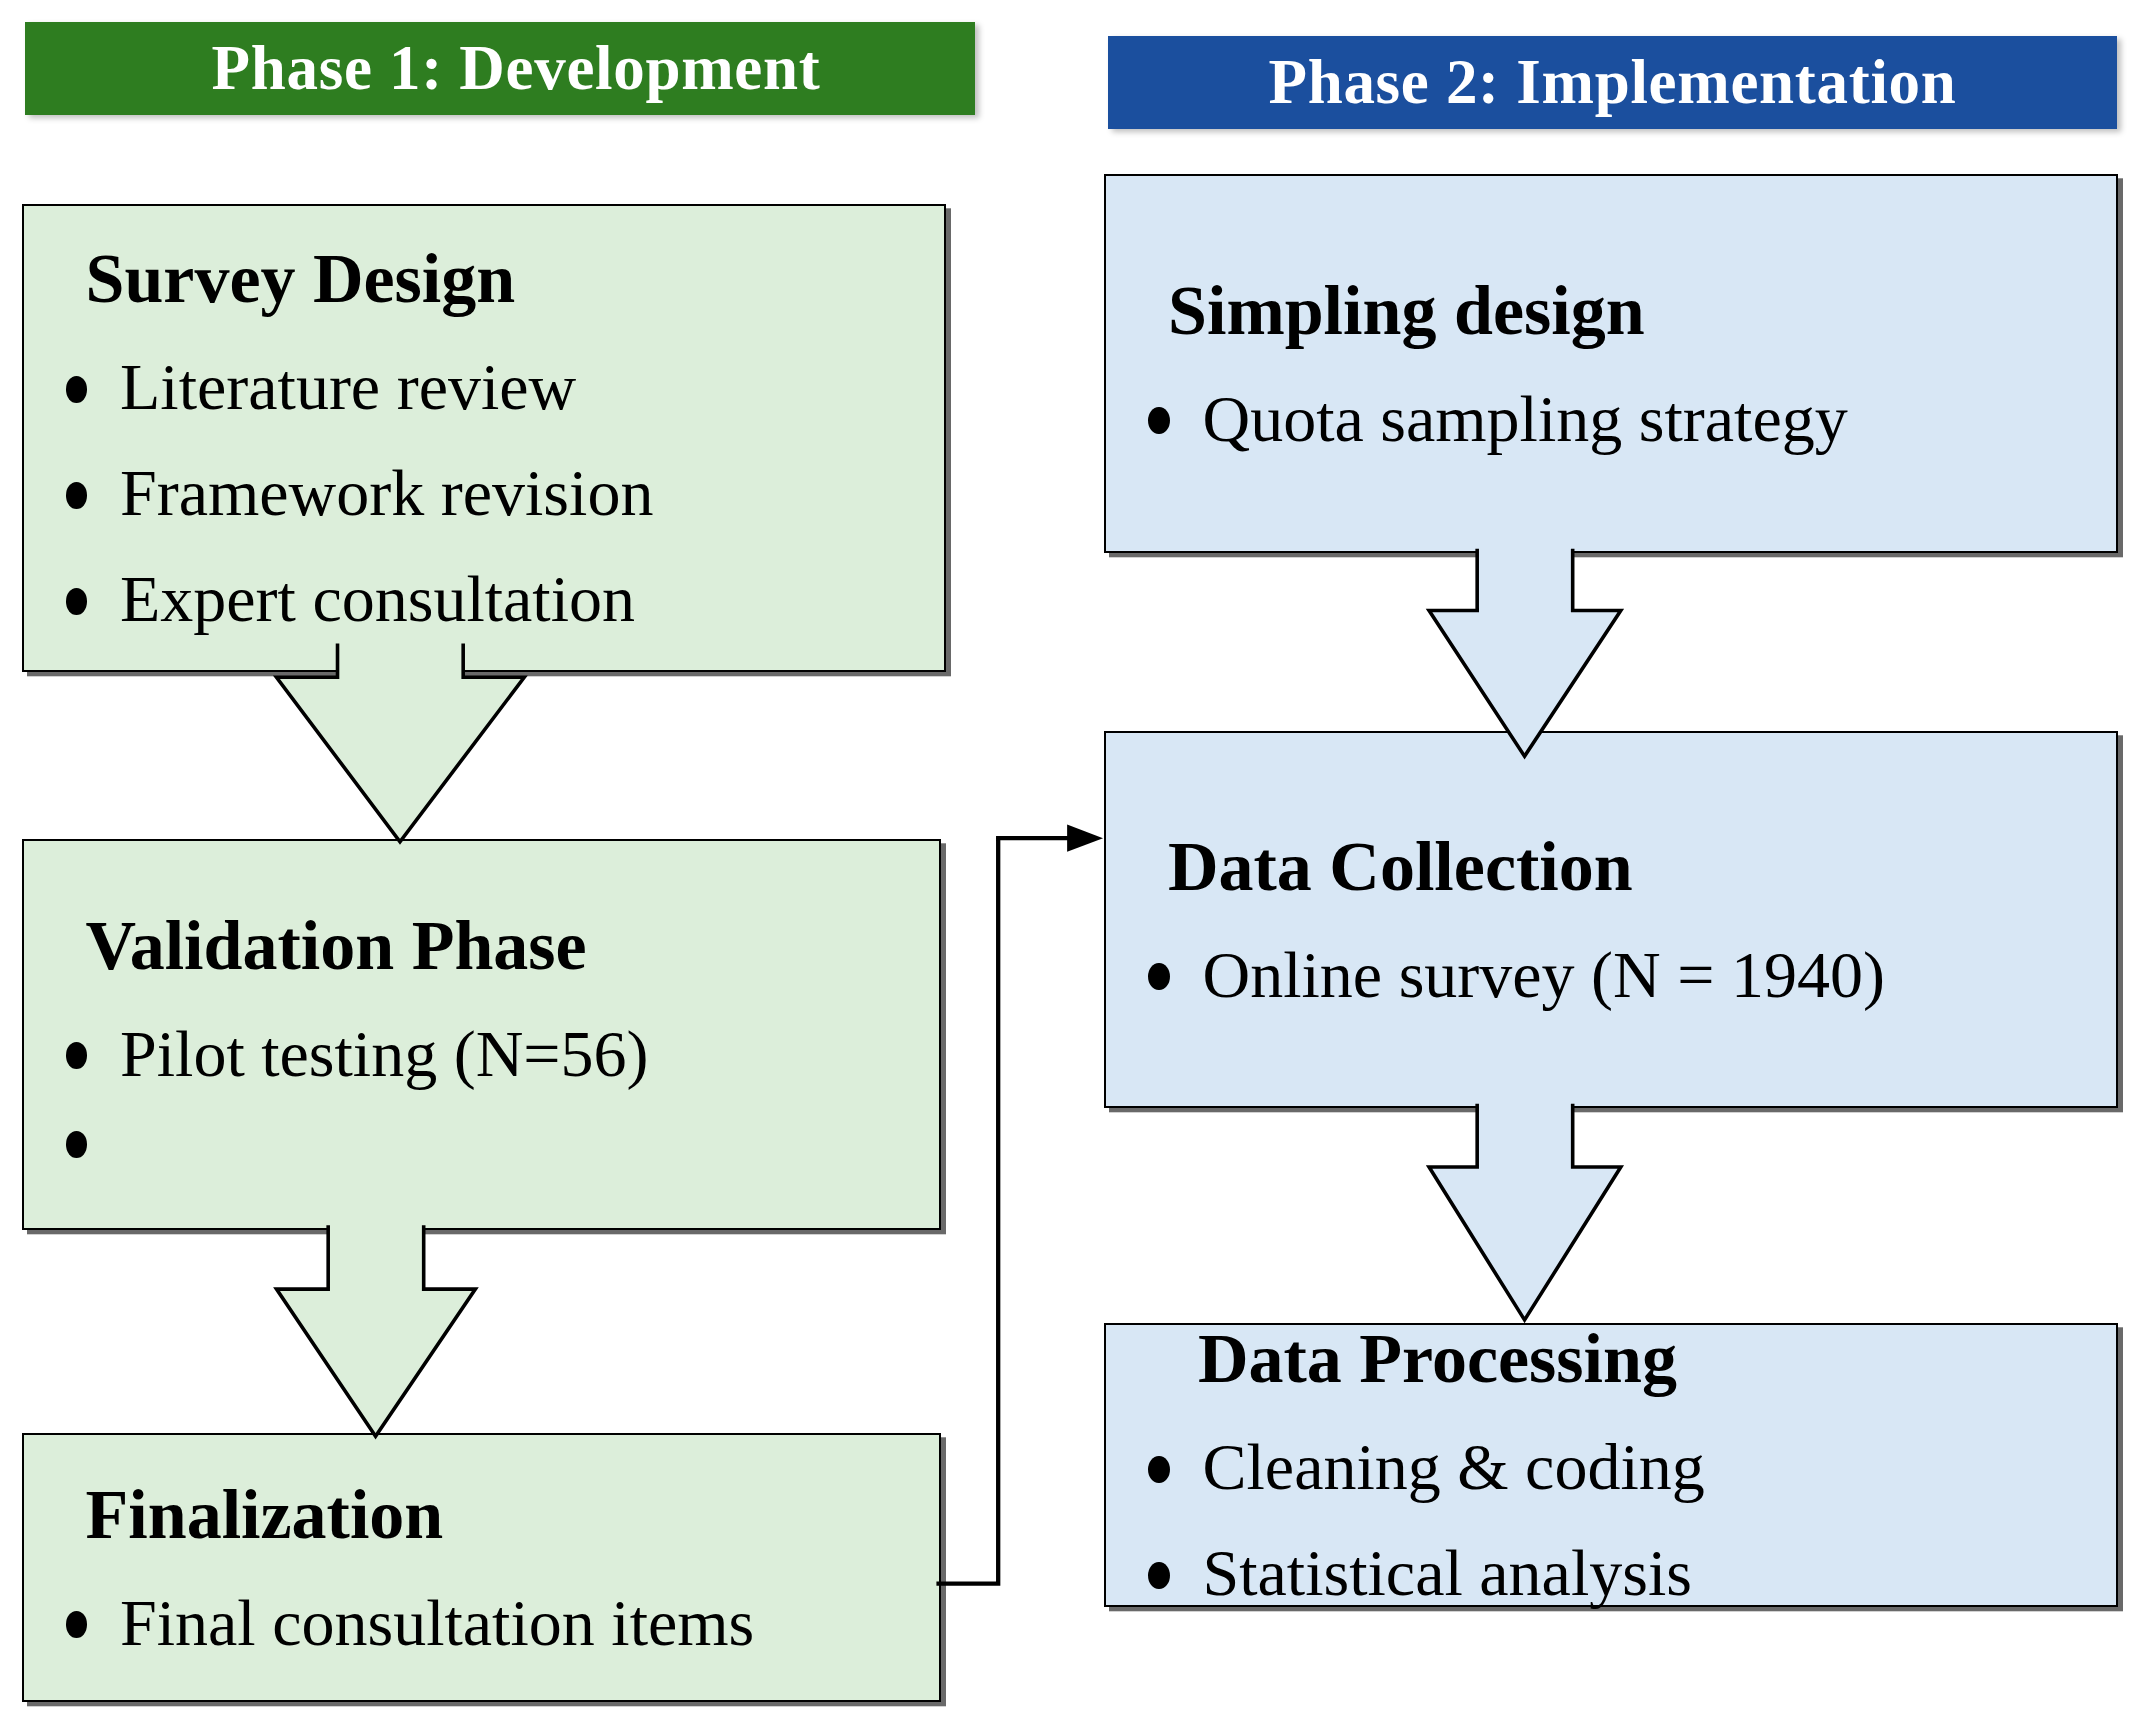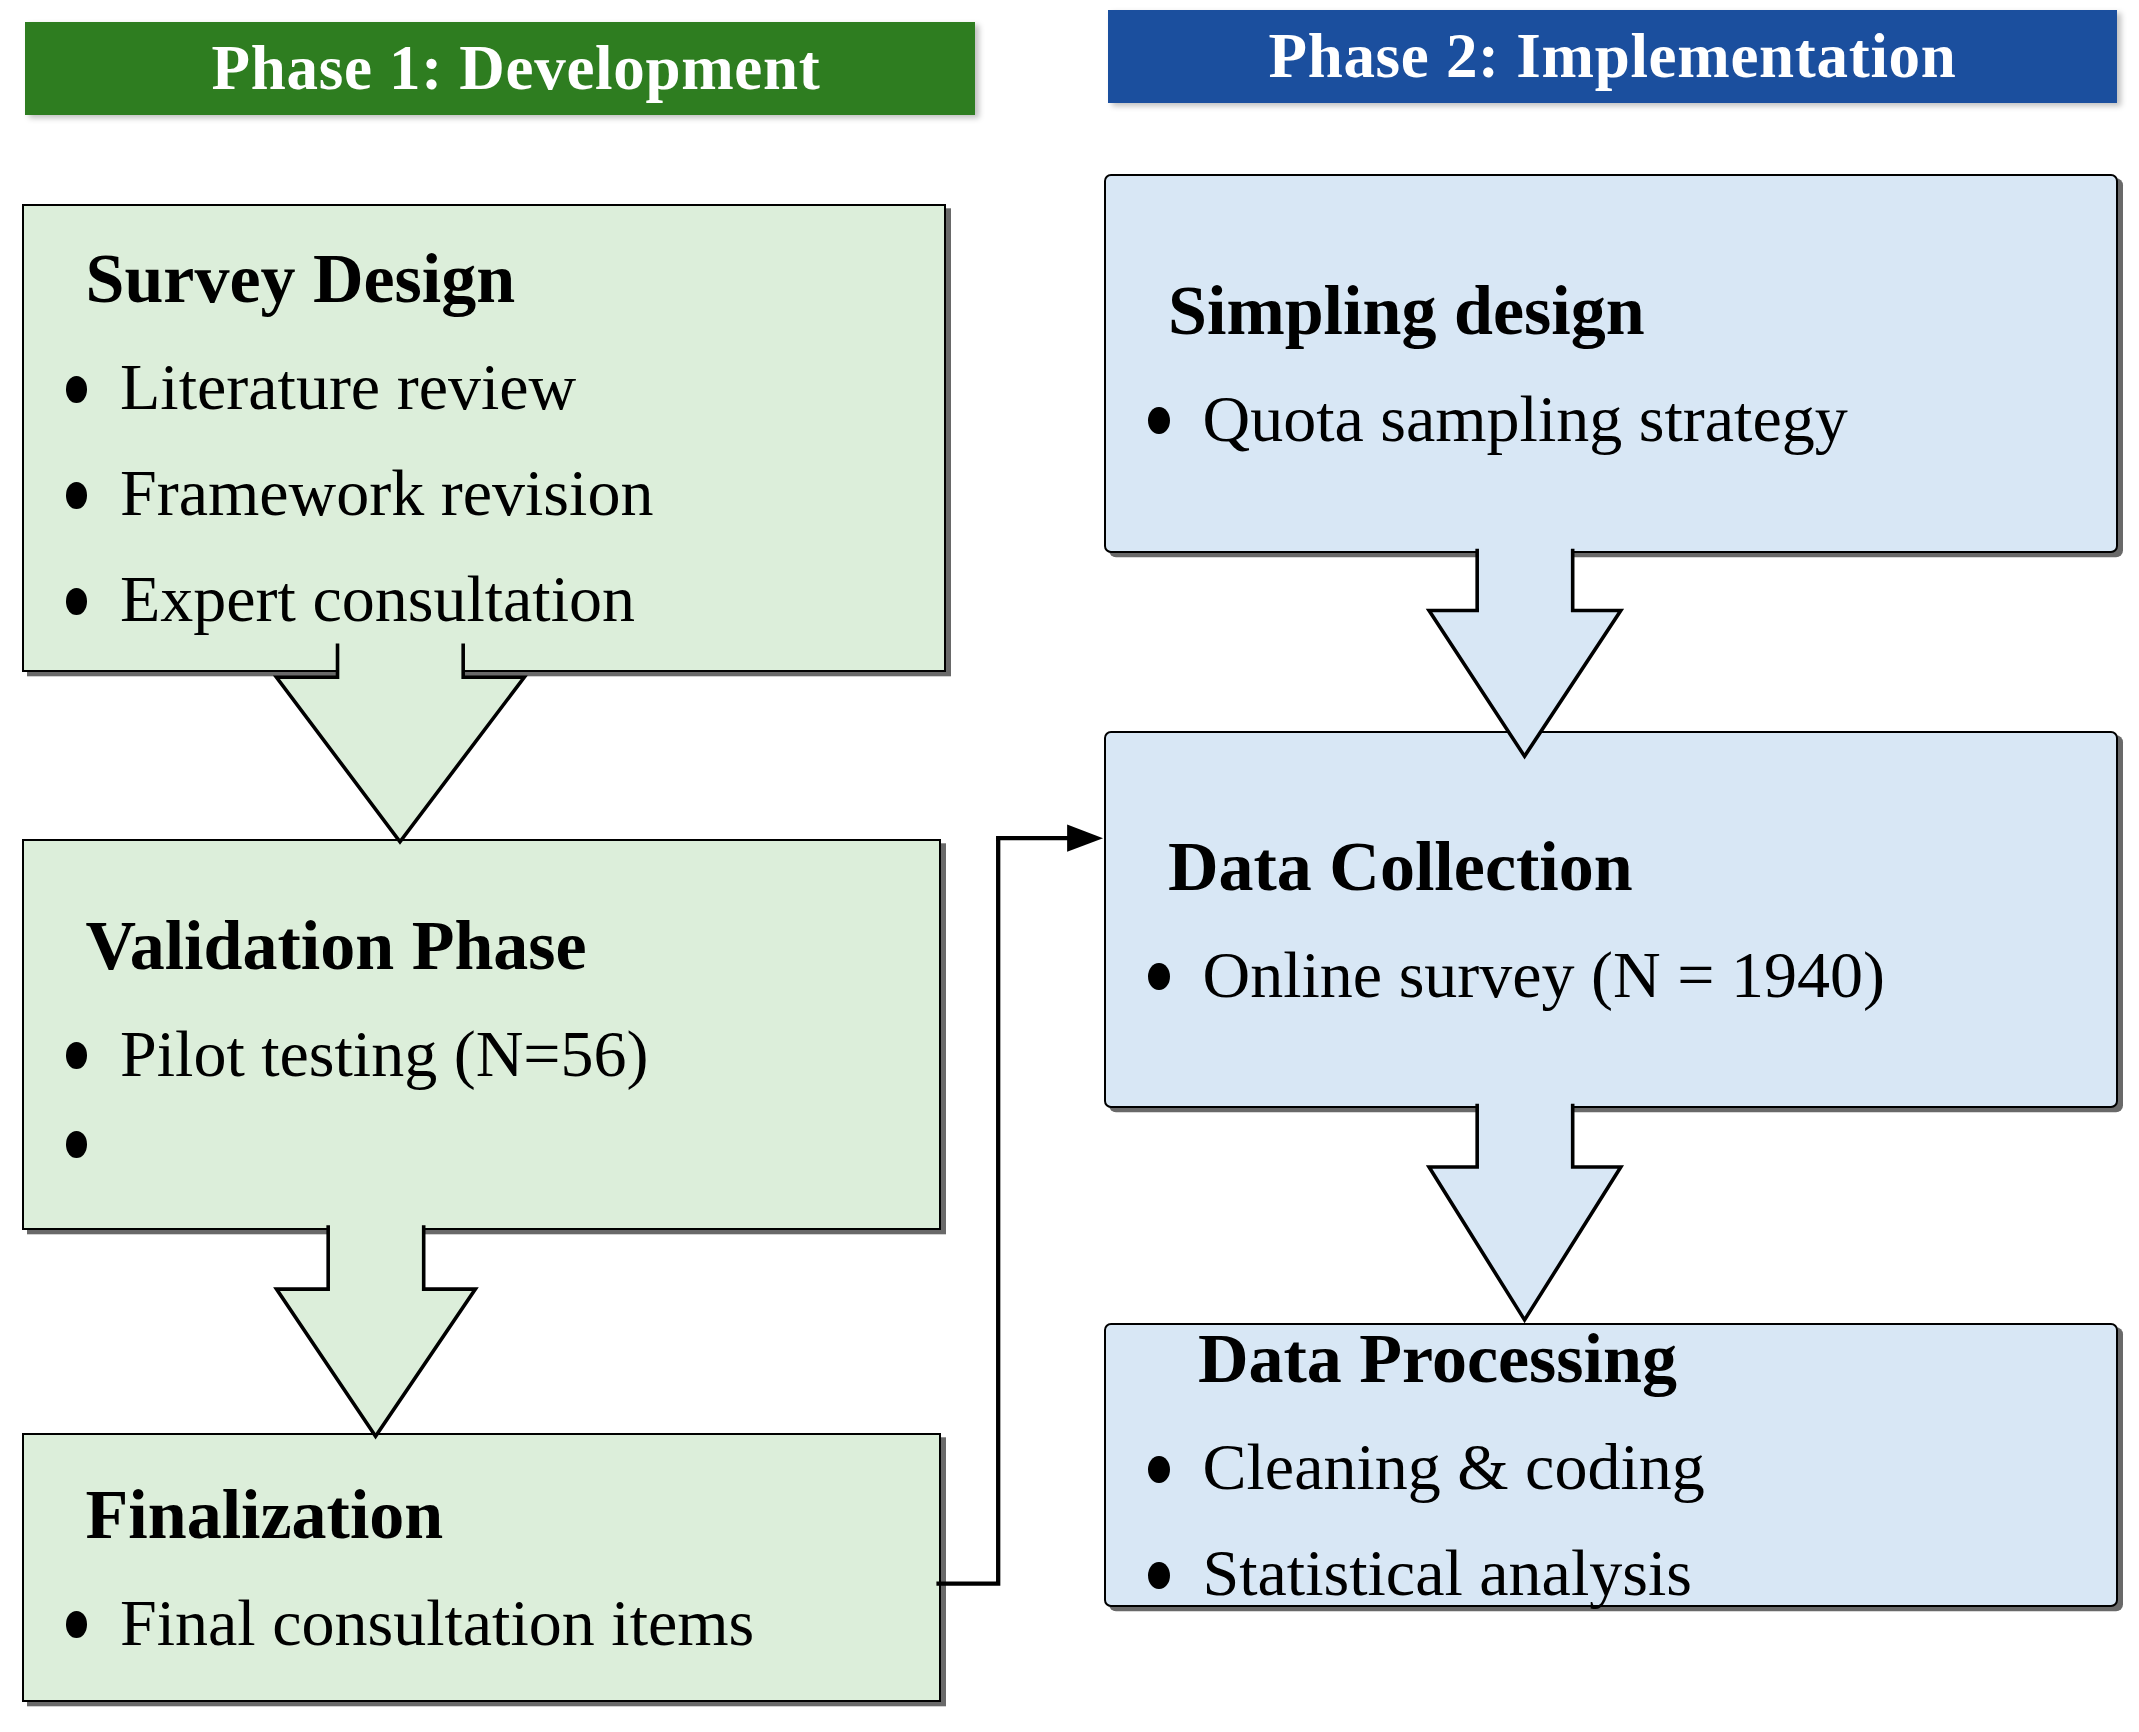--- a/index.html
+++ b/index.html
@@ -22,34 +22,34 @@
   .phase-header{
     position:absolute;
     height:93px;
     display:flex;align-items:center;justify-content:center;
     color:var(--header-text);
     font-size:63px;font-weight:700;
     letter-spacing:0.7px;
     box-shadow:3.6px 2.9px 5.7px rgba(0,0,0,0.25);
   }
   .phase1-header{left:25px;top:21.5px;width:918px;background:var(--phase1-header-bg);padding-left:32px;}
-  .phase2-header{left:1108px;top:10px;width:1009px;background:var(--phase2-header-bg);}
+  .phase2-header{left:1108px;top:36px;width:1009px;background:var(--phase2-header-bg);}
   .flow-box{
     position:absolute;
     box-sizing:border-box;
     border:2.9px solid var(--box-border);
     box-shadow:5px 4.3px 0 rgba(55,55,55,0.75);
     display:flex;flex-direction:column;justify-content:center;
     row-gap:40px;
     padding-left:42px;padding-right:14.4px;
     color:var(--body-text);
     z-index:1;
   }
   .green-box{background:var(--phase1-box-fill);}
-  .blue-box{background:var(--phase2-box-fill);border-radius:7px;}
+  .blue-box{background:var(--phase2-box-fill);}
   .box-survey{left:21.5px;top:180px;width:924px;height:468px;margin-top:24px;}
   .box-validation{left:21.5px;top:839px;width:919px;height:391px;}
   .box-finalization{left:21.5px;top:1433px;width:919px;height:269px;}
   .box-sampling{left:1104px;top:174px;width:1014px;height:379px;}
   .box-collection{left:1104px;top:731px;width:1014px;height:377px;}
   .box-processing{left:1104px;top:1323px;width:1014px;height:284px;}
   .box-title{
     font-size:70px;font-weight:700;line-height:1;
     padding-left:20px;
     white-space:nowrap;

